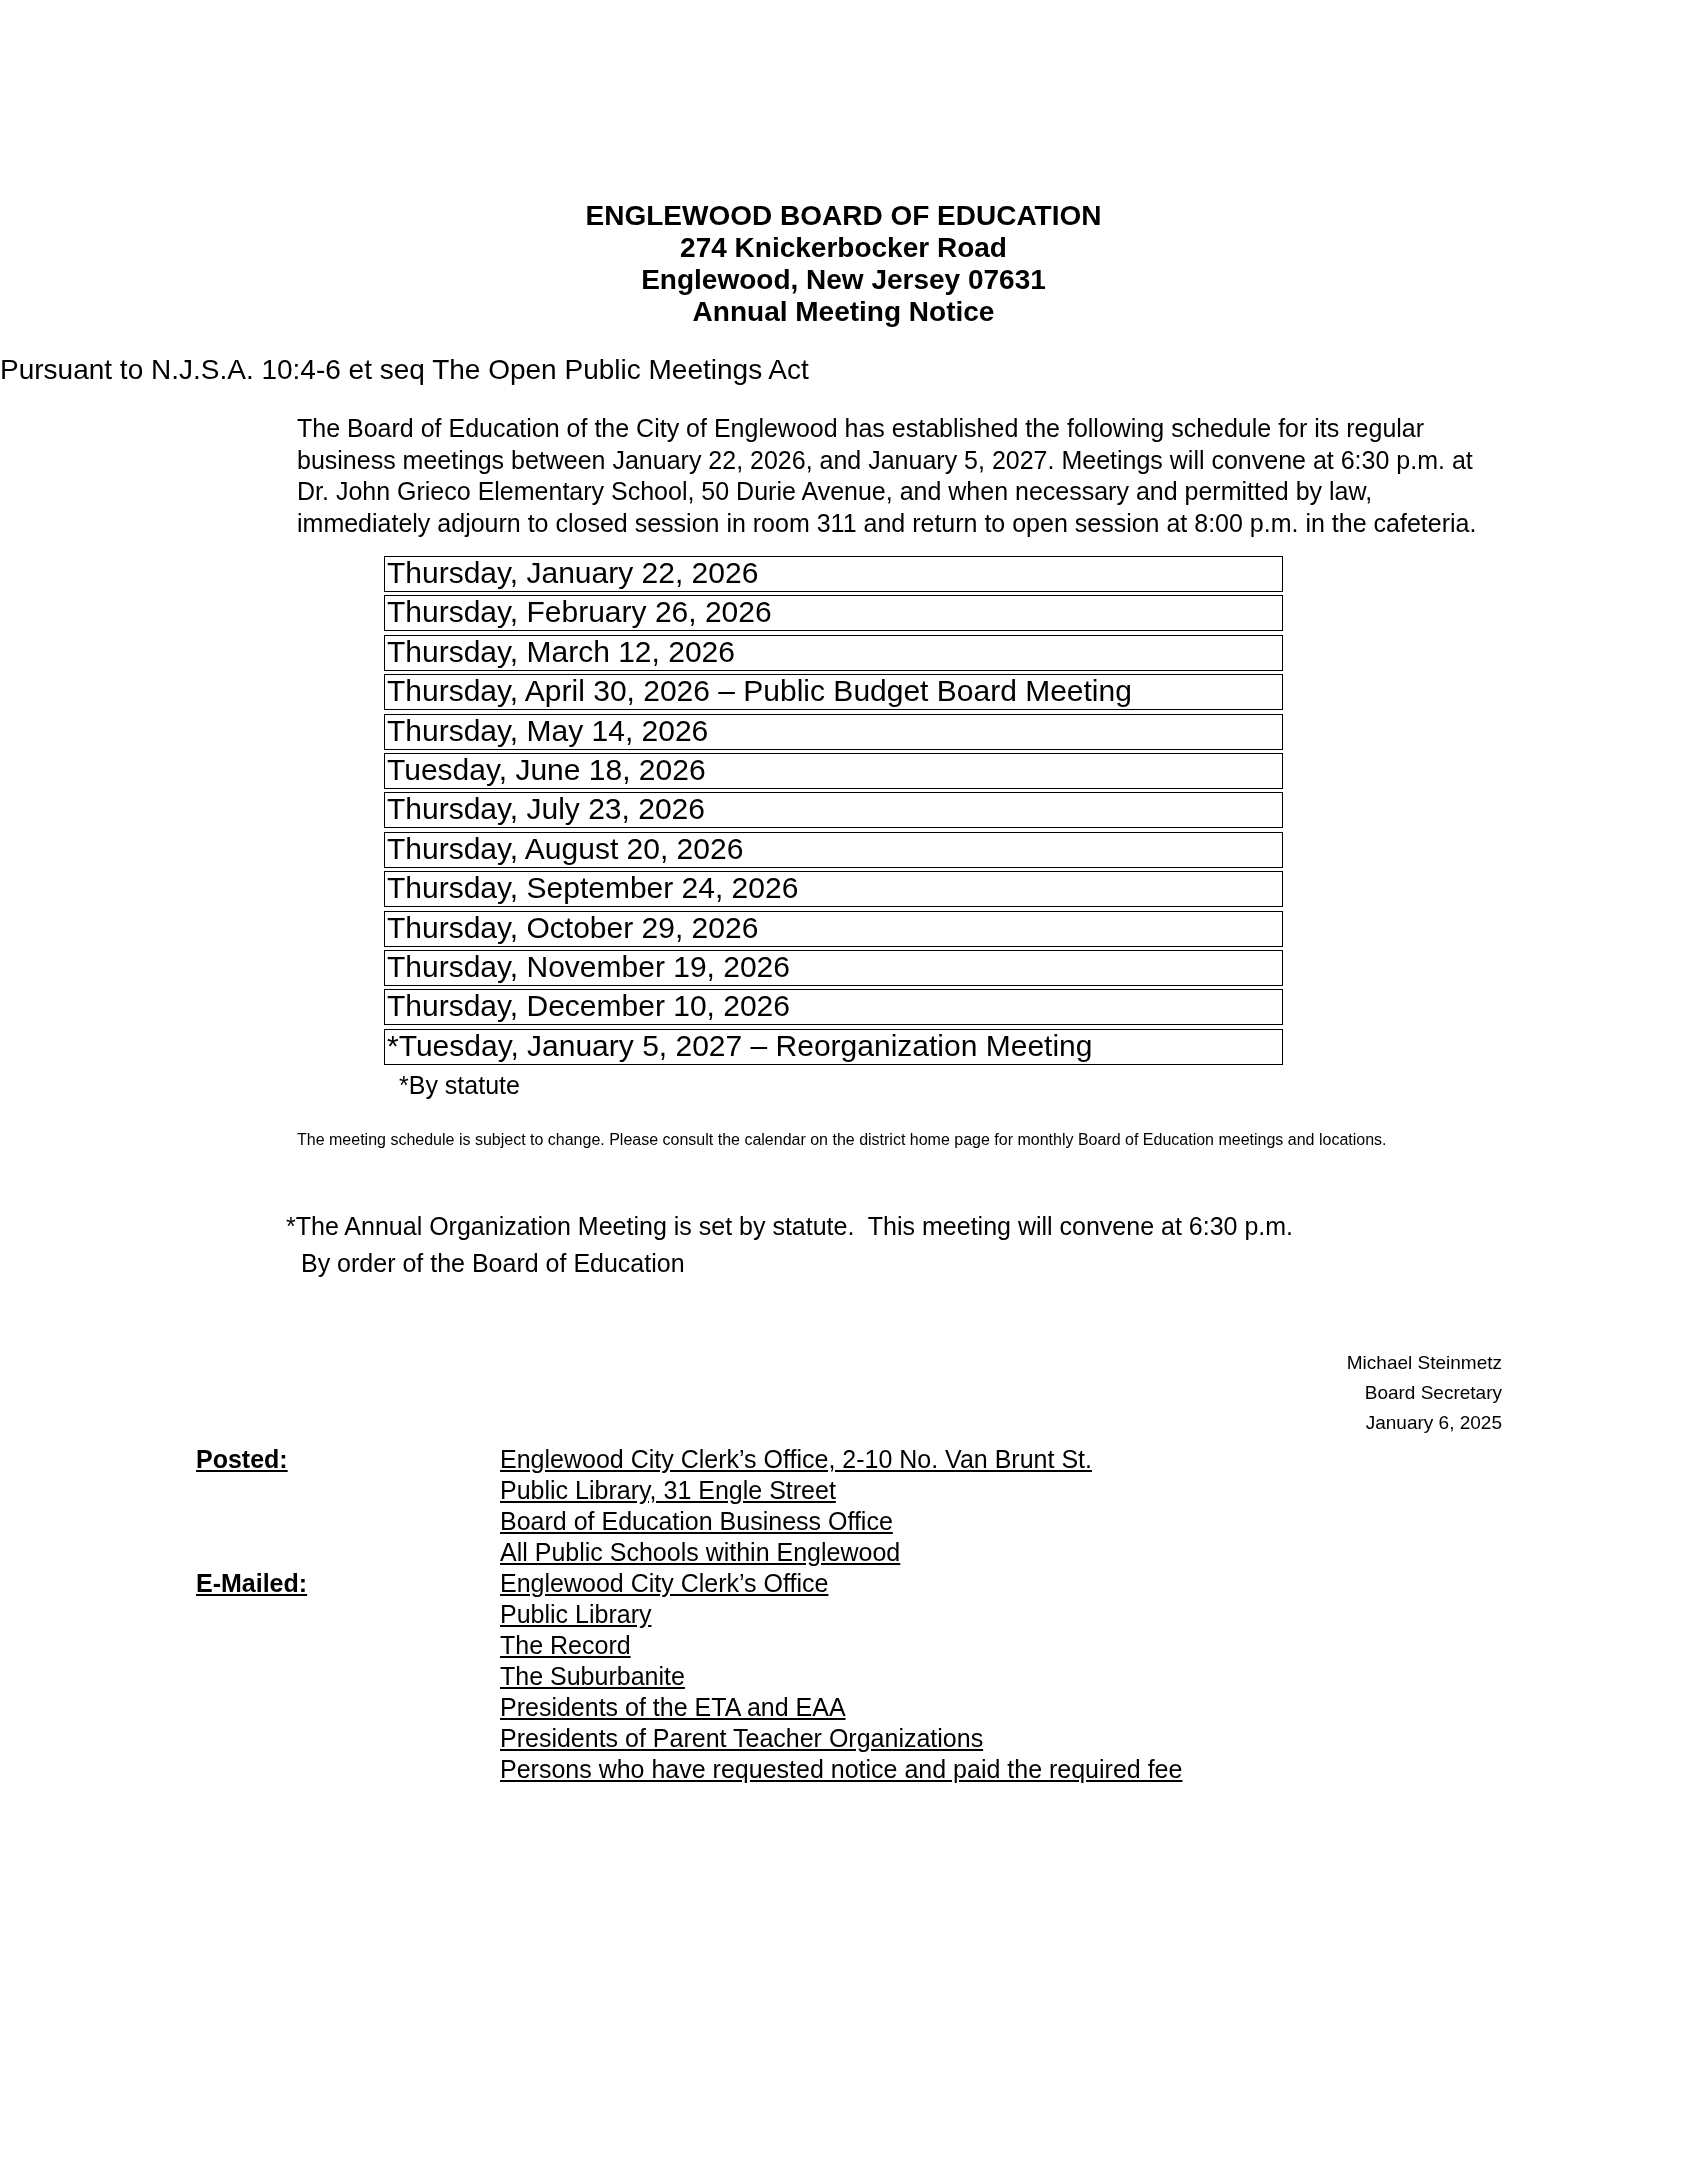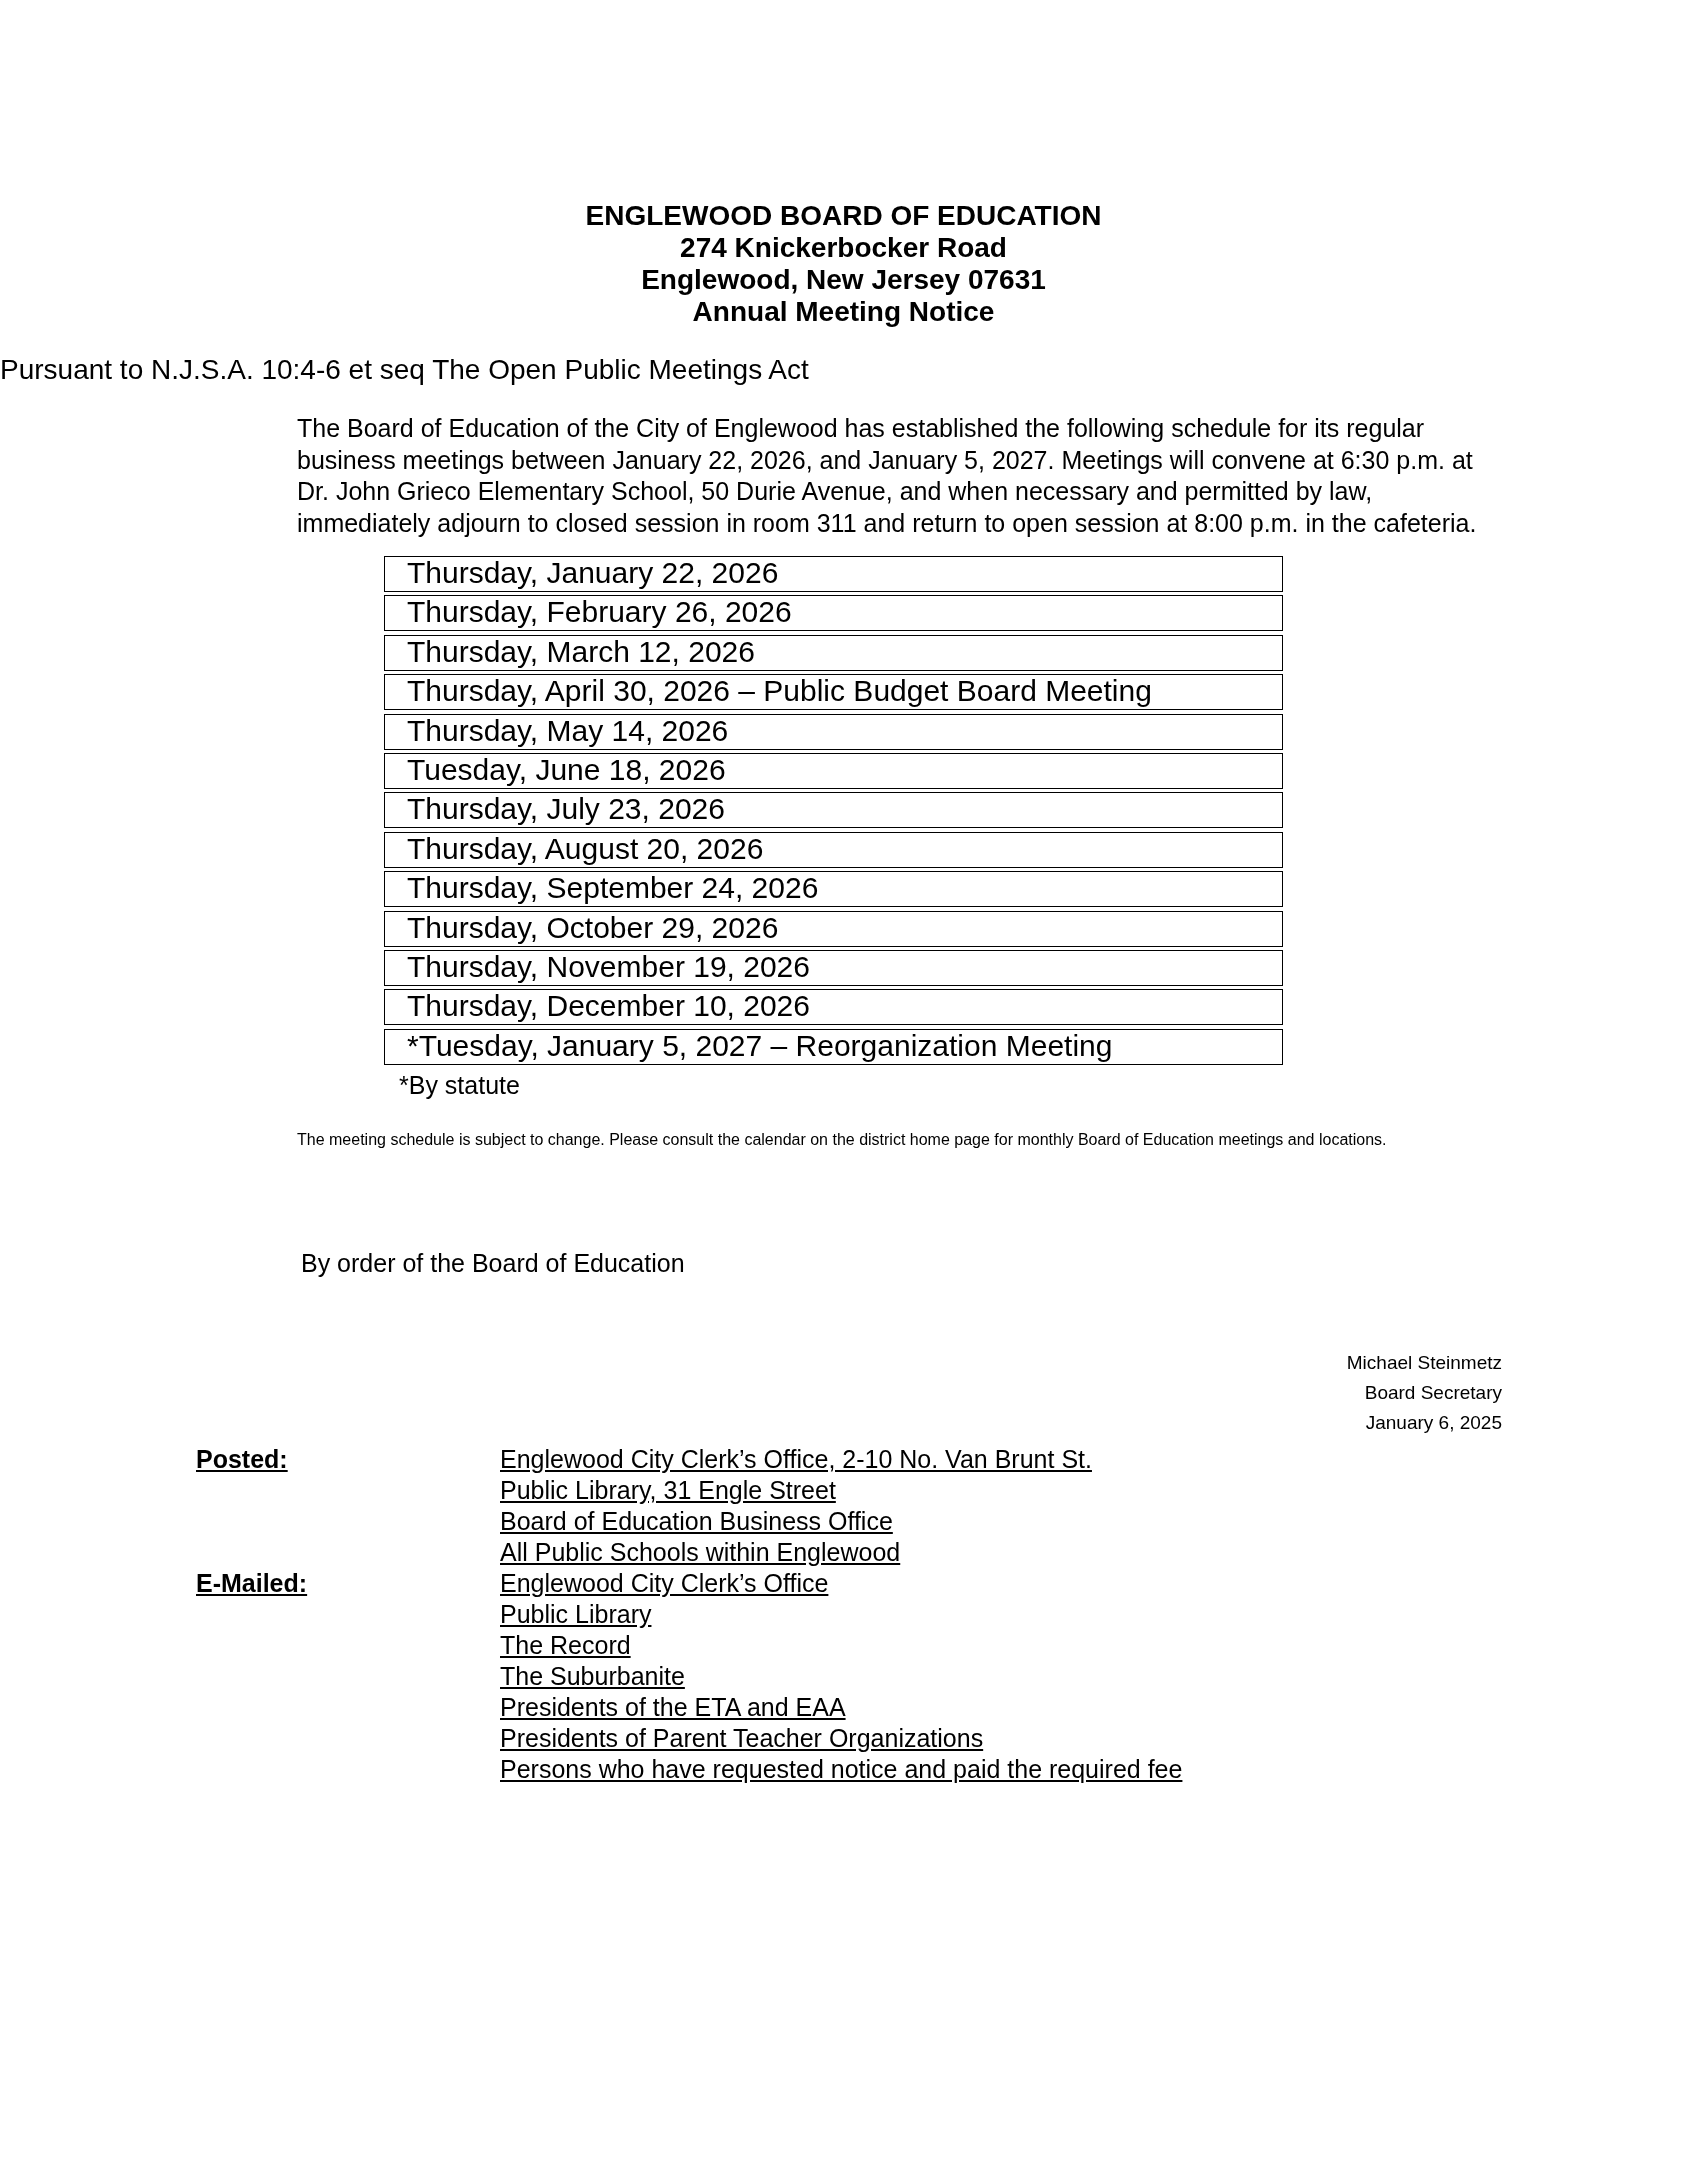--- a/index.html
+++ b/index.html
@@ -63,21 +63,21 @@
     width: 899px;
     display: flex;
     flex-direction: column;
     gap: 3.4px;
   }
   .sched-row {
     box-sizing: border-box;
     height: 36px;
     border: 1.7px solid #000000;
     background: #ffffff;
-    padding-left: 22px;
+    padding-left: 2px;
     font-size: 30px;
     line-height: 32px;
     white-space: nowrap;
     overflow: hidden;
   }
 
   .by-statute {
     position: absolute;
     top: 1070px;
     left: 399px;
@@ -177,20 +177,21 @@
     <div class="sched-row">Thursday, October 29, 2026</div>
     <div class="sched-row">Thursday, November 19, 2026</div>
     <div class="sched-row">Thursday, December 10, 2026</div>
     <div class="sched-row">*Tuesday, January 5, 2027 – Reorganization Meeting</div>
   </div>
 
   <div class="by-statute">*By statute</div>
 
   <div class="change-note">The meeting schedule is subject to change. Please consult the calendar on the district home page for monthly Board of Education meetings and locations.</div>
 
+  <div class="org-note">*The Annual Organization Meeting is set by statute.  This meeting will convene at 6:30 p.m.</div>
 
   <div class="by-order">By order of the Board of Education</div>
 
   <div class="signature">
     <div>Michael Steinmetz</div>
     <div>Board Secretary</div>
     <div>January 6, 2025</div>
   </div>
 
   <div class="distribution">

